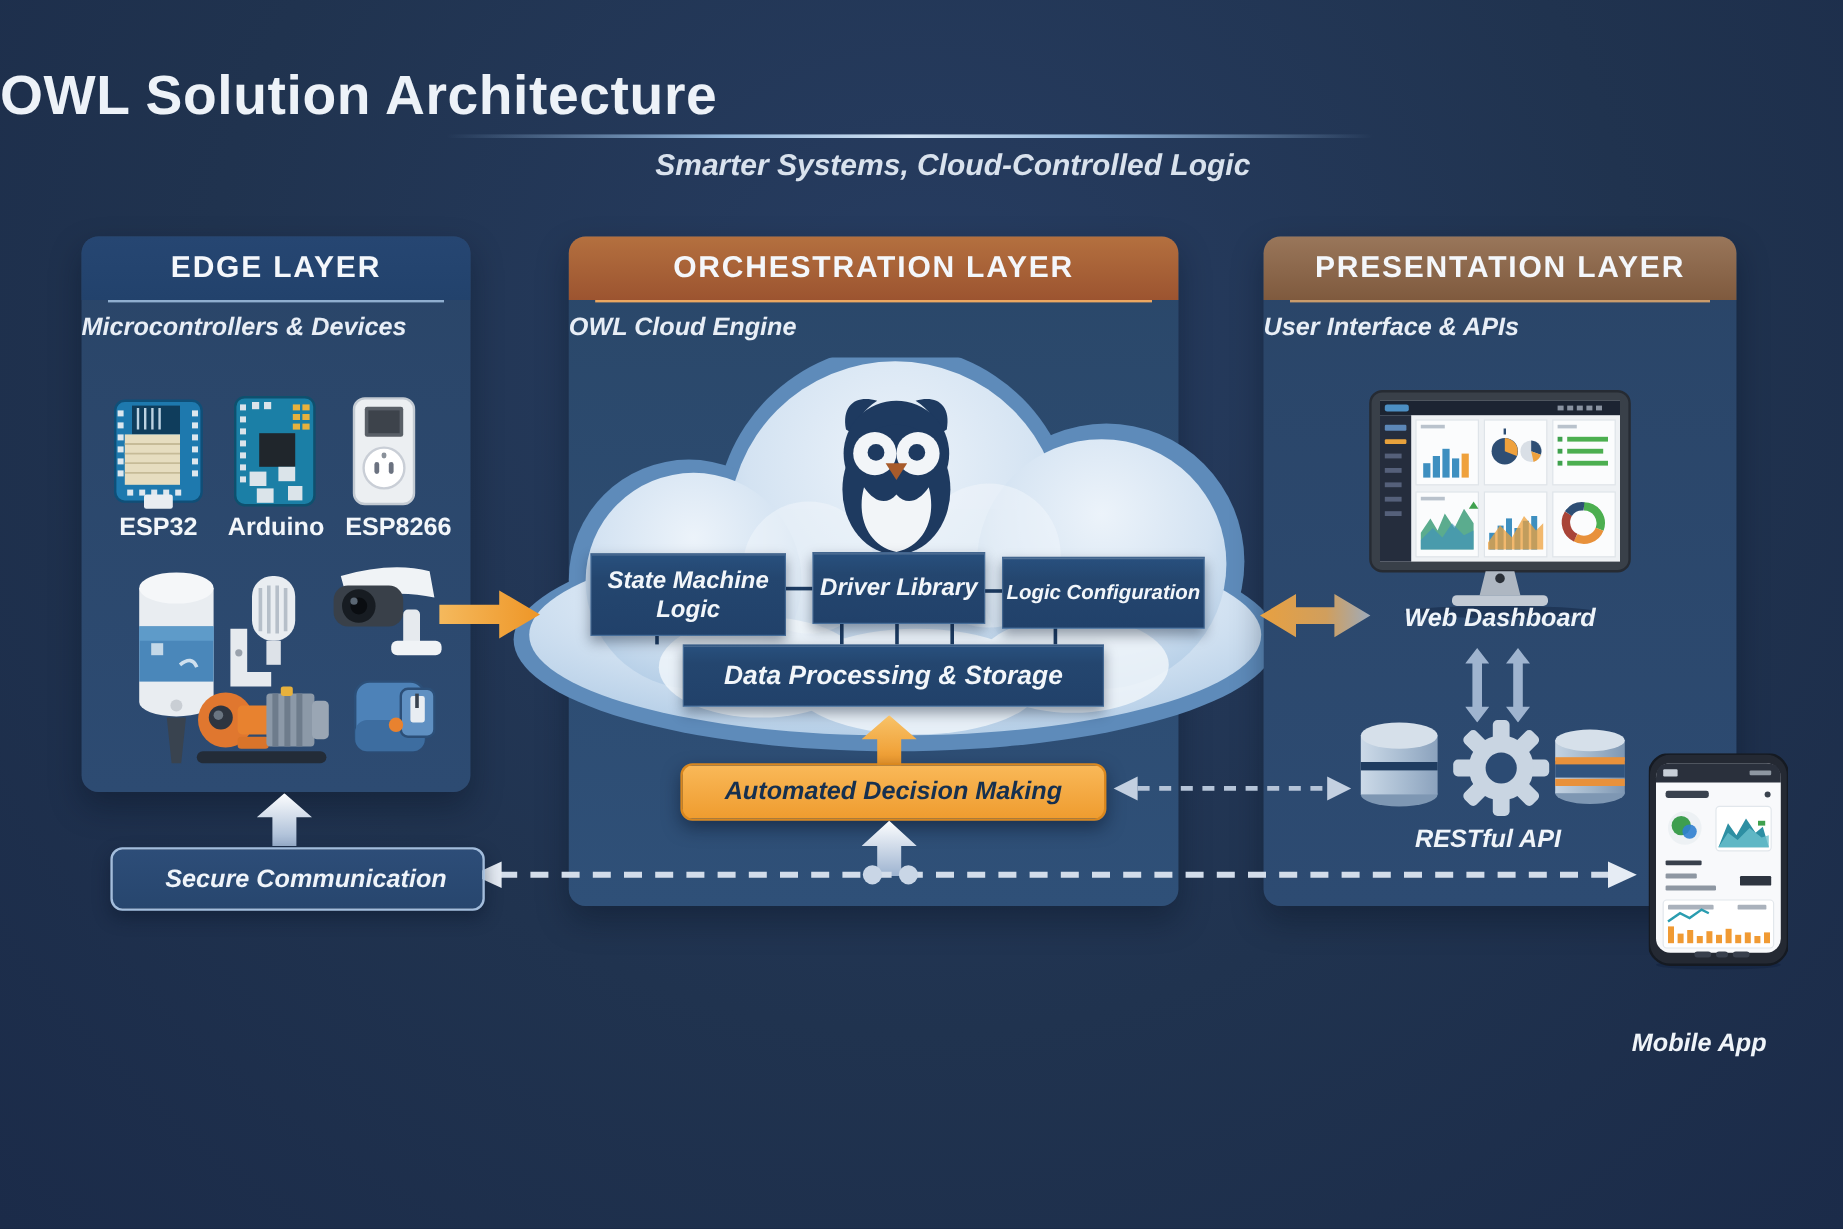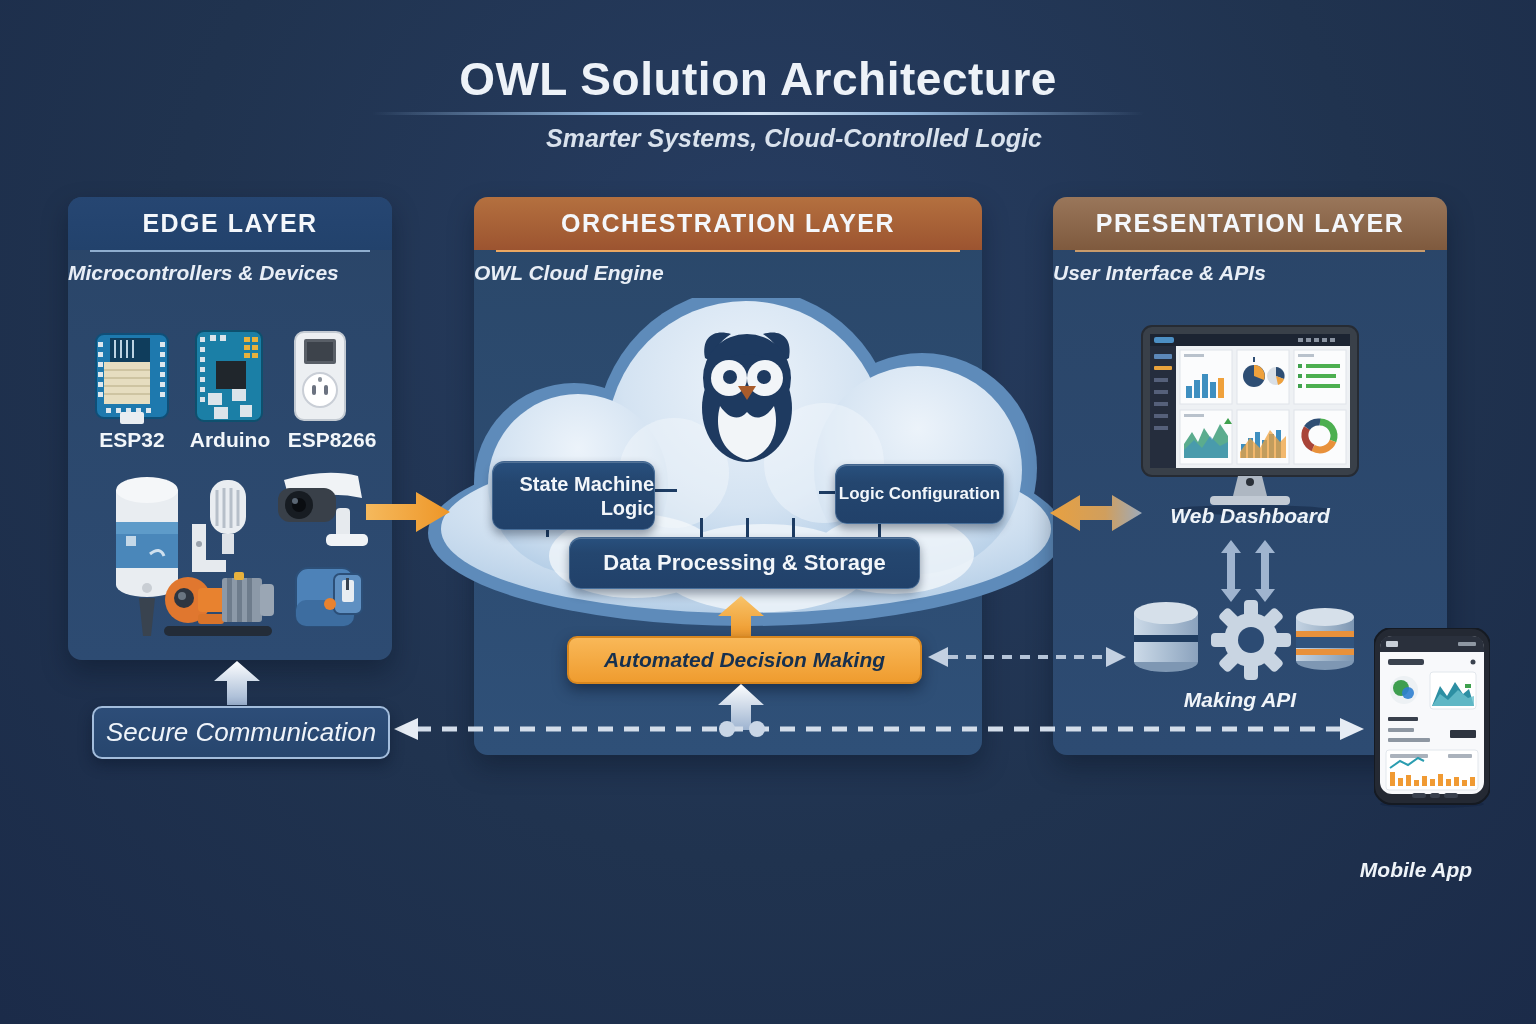--- a/index.html
+++ b/index.html
@@ -2,49 +2,49 @@
 <html><head>
 <meta charset="utf-8">
 <style>
   html,body{margin:0;padding:0;background:#16243f;}
   .canvas{
     position:relative;width:1536px;height:1024px;overflow:hidden;
     font-family:"Liberation Sans",sans-serif;
     background:radial-gradient(ellipse at 50% 28%, #273d62 0%, #20334f 55%, #1b2b49 100%);
   }
   .abs{position:absolute;}
-  .title{font-size:46px;font-weight:700;color:#edf2f8;letter-spacing:.5px;text-align:center;}
+  .title{font-size:46px;font-weight:700;color:#edf2f8;letter-spacing:.5px;text-align:left;}
   .subtitle{font-size:25px;font-style:italic;font-weight:700;color:#d9e2ed;text-align:center;}
   .hdr-divider{height:3px;background:linear-gradient(90deg,rgba(140,170,210,0),#8fb3d8 30%,#cfe0f2 50%,#8fb3d8 70%,rgba(140,170,210,0));}
   .panel{position:absolute;border-radius:14px;box-shadow:0 12px 26px rgba(5,14,30,.35);}
   .panel.blue{background:linear-gradient(180deg,#2a4568,#2d4b72);}
   .panel.orch{background:linear-gradient(180deg,#2a4769,#2f5078);}
   .panel-header{position:absolute;left:0;right:0;top:0;height:53px;border-radius:14px 14px 0 0;
     display:flex;align-items:center;justify-content:center;}
   .panel-header.navy{background:linear-gradient(180deg,#264672,#22426c);}
   .panel-header.rust{background:linear-gradient(180deg,#b4703f,#9c5430);}
   .panel-header.brown{background:linear-gradient(180deg,#99765a,#7f5a3e);}
   .layer-title{font-size:25px;font-weight:700;color:#f4f7fb;letter-spacing:1.5px;}
   .panel-divider{position:absolute;left:22px;right:22px;top:53px;height:2px;}
   .pd-blue{background:#8faecf;}
   .pd-orange{background:#eba761;}
   .pd-tan{background:#c99b6b;}
   .layer-sub{position:absolute;left:0;right:0;top:64px;
     font-size:21px;font-weight:700;font-style:italic;color:#e8eef6;}
   .module{position:absolute;background:linear-gradient(180deg,#28507e 0%,#24466f 30%,#21416a 100%);
-    border:1px solid rgba(130,170,210,.35);border-radius:12px;color:#f2f6fa;
-    font-weight:700;display:flex;align-items:center;justify-content:center;
-    text-align:right;line-height:1.2;box-shadow:0 5px 10px rgba(8,20,40,.4), inset 0 1px 0 rgba(255,255,255,.2);}
+    border:1px solid rgba(130,170,210,.35);border-radius:0;color:#f2f6fa;
+    font-weight:700;font-style:italic;display:flex;align-items:center;justify-content:center;
+    text-align:center;line-height:1.2;box-shadow:0 5px 10px rgba(8,20,40,.4), inset 0 1px 0 rgba(255,255,255,.2);}
   .conn{position:absolute;background:#1d3c63;}
   .decision{position:absolute;background:linear-gradient(180deg,#f9b858,#ef9c2f);
     border:2px solid #d8871f;border-radius:10px;color:#16304f;font-size:21px;font-weight:700;font-style:italic;
     display:flex;align-items:center;justify-content:center;box-shadow:0 6px 14px rgba(8,20,40,.5);}
   .secure{position:absolute;background:linear-gradient(180deg,#2d4d78,#27466e);
-    border:2px solid #a3bddc;border-radius:10px;color:#eff4fa;font-size:26px;font-weight:400;font-style:italic;
-    display:flex;align-items:center;justify-content:center;box-shadow:0 6px 14px rgba(8,20,40,.45);}
+    border:2px solid #a3bddc;border-radius:10px;color:#eff4fa;font-size:21px;font-weight:700;font-style:italic;
+    display:flex;align-items:center;justify-content:center;box-shadow:0 6px 14px rgba(8,20,40,.45);padding-left:14px;}
   .device-label{position:absolute;font-size:21px;font-weight:700;color:#f2f6fa;text-align:center;}
   .caption{position:absolute;font-size:21px;font-weight:700;font-style:italic;color:#eff4f9;text-align:center;}
   svg{display:block;}
 </style>
 </head>
 <body>
 
 <div class="canvas">
 
   <div class="abs title" style="left:0;width:1516px;top:52px;">OWL Solution Architecture</div>
@@ -253,20 +253,21 @@
 
   <div class="conn" style="left:653px;top:489px;width:24px;height:3px;"></div>
   <div class="conn" style="left:819px;top:491px;width:16px;height:3px;"></div>
   <div class="conn" style="left:546px;top:528px;width:3px;height:9px;"></div>
   <div class="conn" style="left:700px;top:518px;width:3px;height:19px;"></div>
   <div class="conn" style="left:746px;top:518px;width:3px;height:19px;"></div>
   <div class="conn" style="left:792px;top:518px;width:3px;height:19px;"></div>
   <div class="conn" style="left:878px;top:522px;width:3px;height:15px;"></div>
 
   <div class="module" style="left:492px;top:461px;width:161px;height:67px;font-size:20px;">State Machine Logic</div>
+  <div class="module" style="left:677px;top:460px;width:142px;height:58px;font-size:20px;">Driver Library</div>
   <div class="module" style="left:835px;top:464px;width:167px;height:58px;font-size:17px;">Logic Configuration</div>
   <div class="module" style="left:569px;top:537px;width:349px;height:50px;font-size:22px;">Data Processing &amp; Storage</div>
 
   <svg class="abs" style="left:718px;top:596px;" width="46" height="42" viewBox="0 0 46 42">
     <defs>
         <linearGradient id="og" x1="0" y1="0" x2="0" y2="1">
       <stop offset="0%" stop-color="#f8c369"></stop>
           <stop offset="100%" stop-color="#ee9729"></stop>
         </linearGradient>
       </defs>
@@ -412,21 +413,21 @@
         </linearGradient>
       </defs>
     <ellipse cx="33" cy="55" rx="29" ry="9" fill="#7e97b3"></ellipse>
     <rect x="4" y="11" width="58" height="44" fill="url(#db2)"></rect>
     <rect x="4" y="28" width="58" height="14" fill="#31547e"></rect>
     <rect x="4" y="25" width="58" height="6" fill="#e8913b"></rect>
     <rect x="4" y="43" width="58" height="6" fill="#e8913b"></rect>
     <ellipse cx="33" cy="11" rx="29" ry="9" fill="#d6e0ea"></ellipse>
   </svg>
 
-  <div class="caption" style="left:1100px;top:688px;width:280px;">Making API</div>
+  <div class="caption" style="left:1100px;top:688px;width:280px;">RESTful API</div>
 
   <svg class="abs" style="left:1374px;top:628px;" width="116" height="180" viewBox="0 0 116 180">
     <ellipse cx="58" cy="176" rx="52" ry="4" fill="#12233f" opacity=".55"></ellipse>
     <rect x="0" y="0" width="116" height="176" rx="18" fill="#242933" stroke="#151a22" stroke-width="2"></rect>
     <rect x="6" y="8" width="104" height="158" rx="12" fill="#f8f9fb"></rect>
     <path d="M6,20 L6,20 Q6,8 18,8 L98,8 Q110,8 110,20 L110,24 L6,24 Z" fill="#2a303c"></path>
     <rect x="12" y="13" width="12" height="6" rx="1" fill="#c8cfd8"></rect>
     <rect x="84" y="14" width="18" height="4" rx="1" fill="#8e97a2"></rect>
     <rect x="14" y="31" width="36" height="6" rx="2" fill="#3a424e"></rect>
     <circle cx="99" cy="34" r="2.5" fill="#3a424e"></circle>

